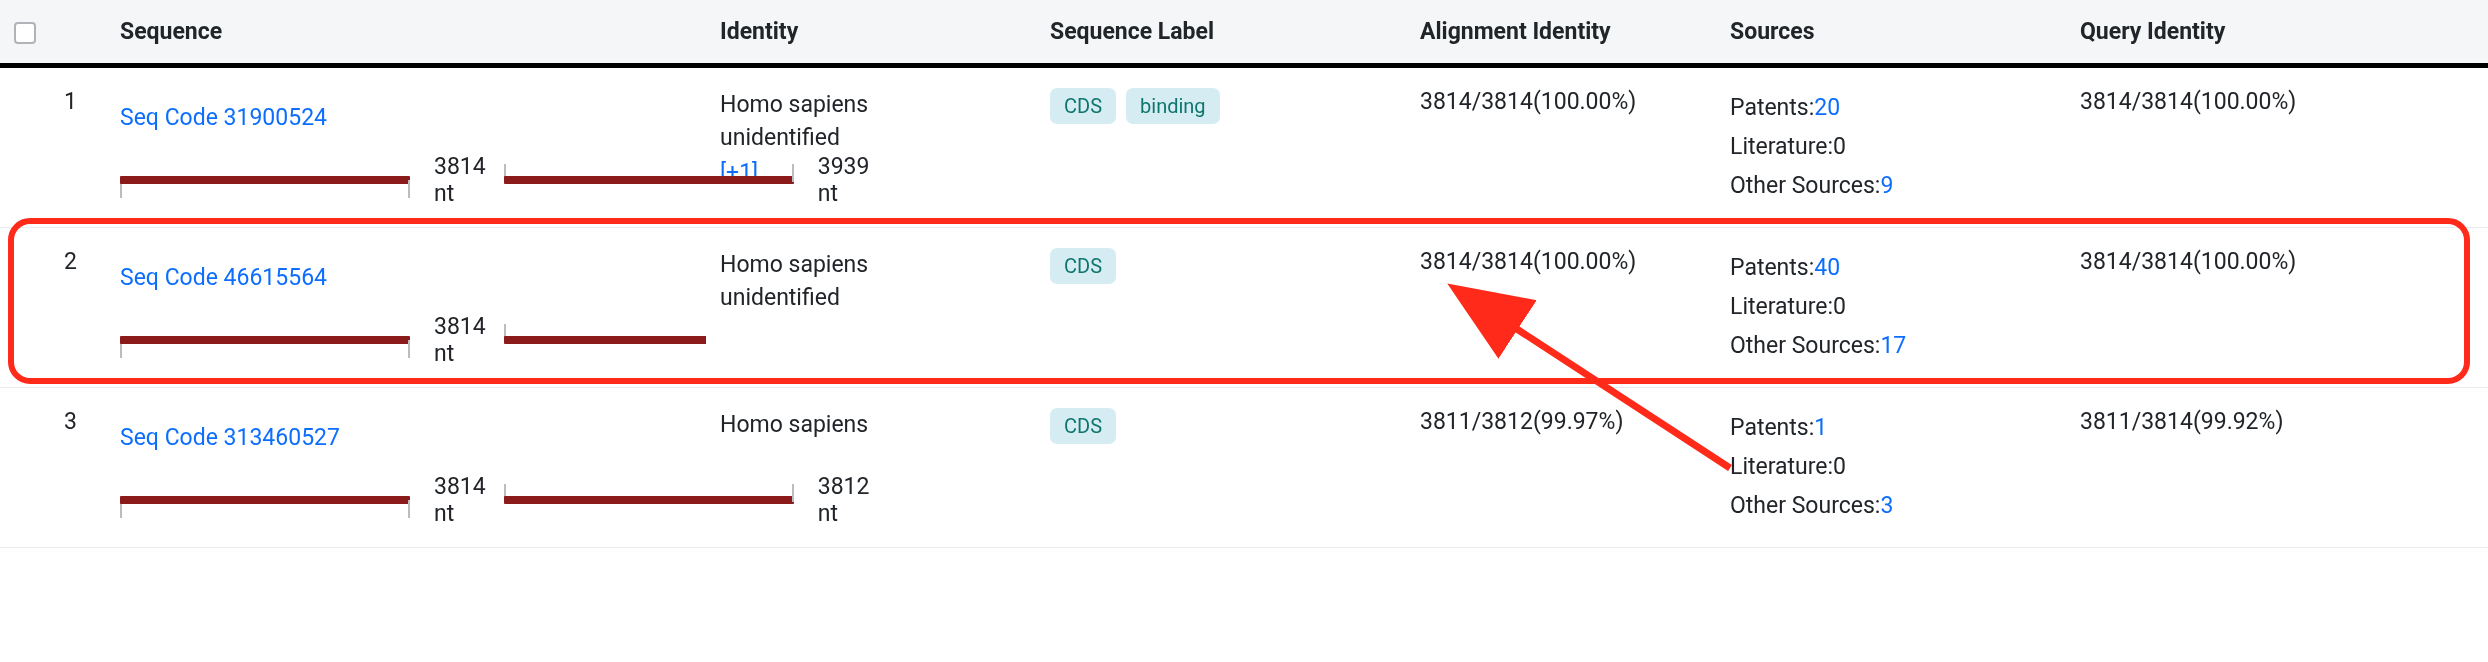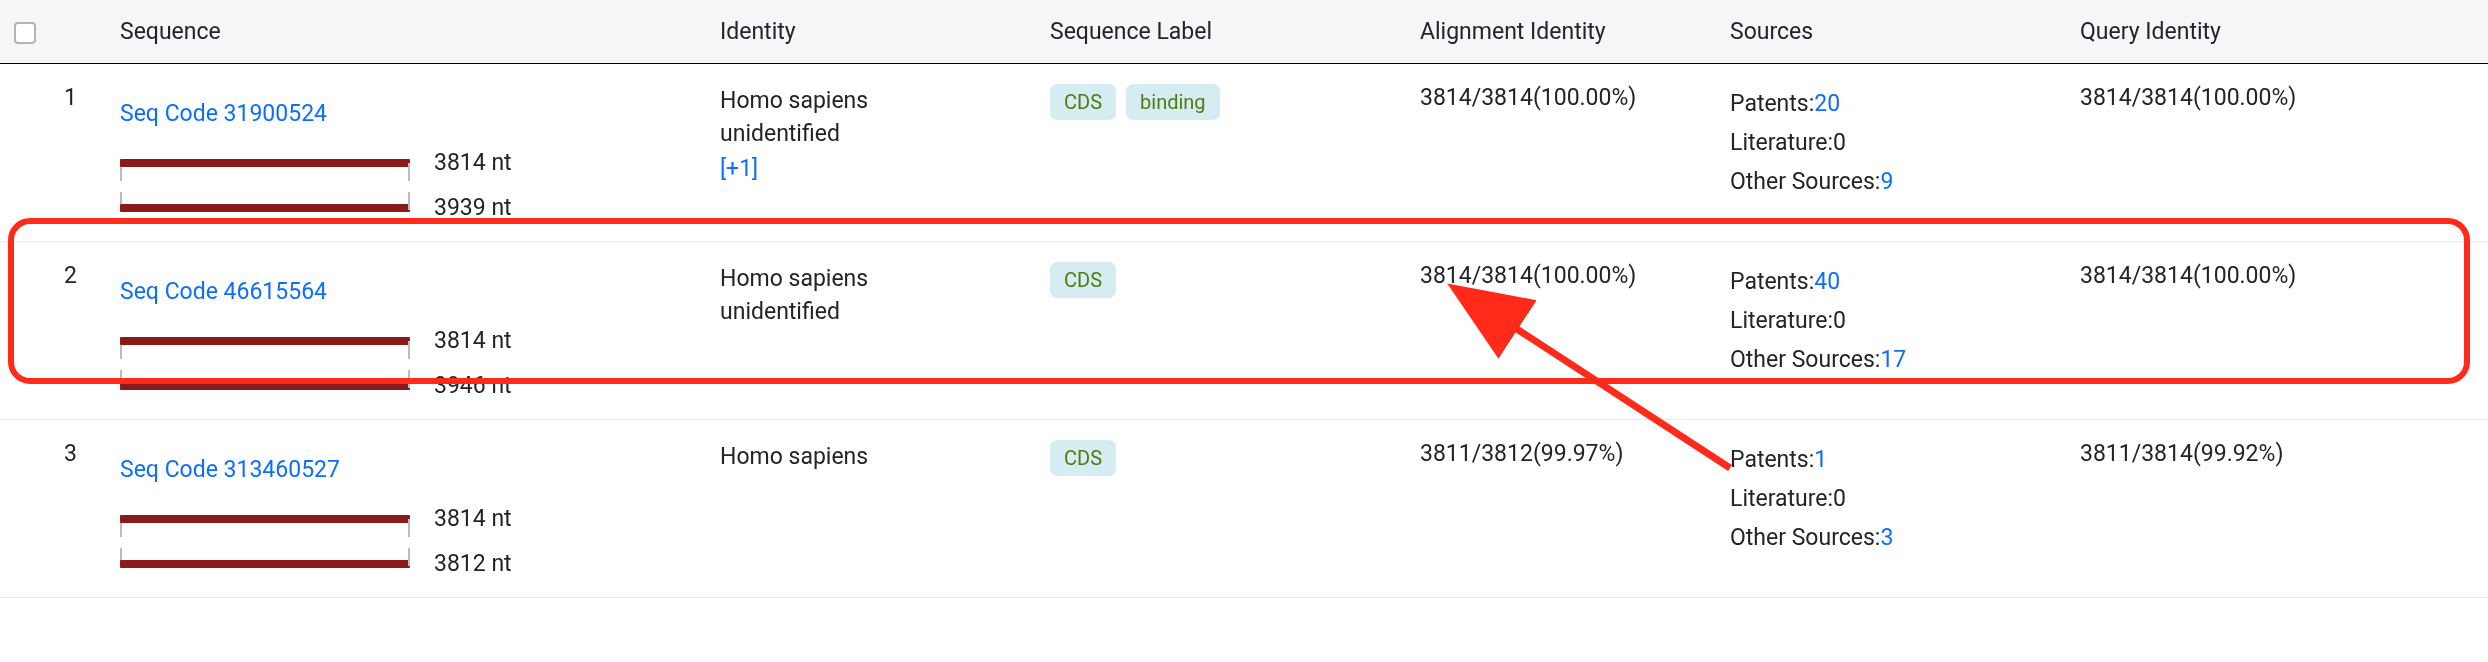--- a/index.html
+++ b/index.html
@@ -13,23 +13,23 @@
   table {
     width: 100%;
     border-collapse: collapse;
     table-layout: fixed;
   }
   thead tr {
     background: #f5f6f7;
   }
   th {
     text-align: left;
-    font-weight: 400;
+    font-weight: 700;
     padding: 18px 14px;
-    border-bottom: 1px solid #000000;
+    border-bottom: 5px solid #000000;
     color: #212529;
   }
   td {
     padding: 20px 14px;
     vertical-align: top;
     border-bottom: 1px solid #e9ecef;
     background: #fff;
   }
   .col-check { width: 50px; text-align: center; }
   .col-idx { width: 56px; }
@@ -48,21 +48,21 @@
     background: #fff;
     vertical-align: middle;
   }
   .link {
     color: #0d6efd;
     text-decoration: none;
     cursor: pointer;
     margin-top: 16px;
   }
   .seq-cell .link { display: inline-block; margin-bottom: 22px; }
-  .align-vis { display: flex; flex-direction: column; gap: 18px; }
+  .align-vis { display: flex; flex-direction: row; gap: 18px; }
   .align-row { display: flex; align-items: center; }
   .bar-wrap { position: relative; width: 290px; flex: 0 0 290px; }
   .bar-line {
     height: 8px;
     background: #8b1a1a;
     border-radius: 1px;
     position: relative;
   }
   .tick-left, .tick-right {
     position: absolute;
@@ -74,21 +74,21 @@
   .tick-right { right: 0; }
   .top-row .tick-left { top: 4px; height: 18px; }
   .top-row .tick-right { top: 4px; height: 18px; }
   .bot-row .tick-left { top: -12px; height: 18px; }
   .bot-row .tick-right { top: -12px; height: 18px; }
   .nt-label { margin-left: 24px; color: #212529; }
 
   .tag {
     display: inline-block;
     background: #d6ecf3;
-    color: #4d7c0f;
+    color: #0f766e;
     border-radius: 7px;
     padding: 6px 14px;
     font-size: 20px;
     margin-right: 10px;
     vertical-align: middle;
   }
   .src-line { line-height: 1.7; }
   .num-link { color: #0d6efd; cursor: pointer; }
   .plus-more { color: #0d6efd; cursor: pointer; margin-top: 4px; display: inline-block; }
 

